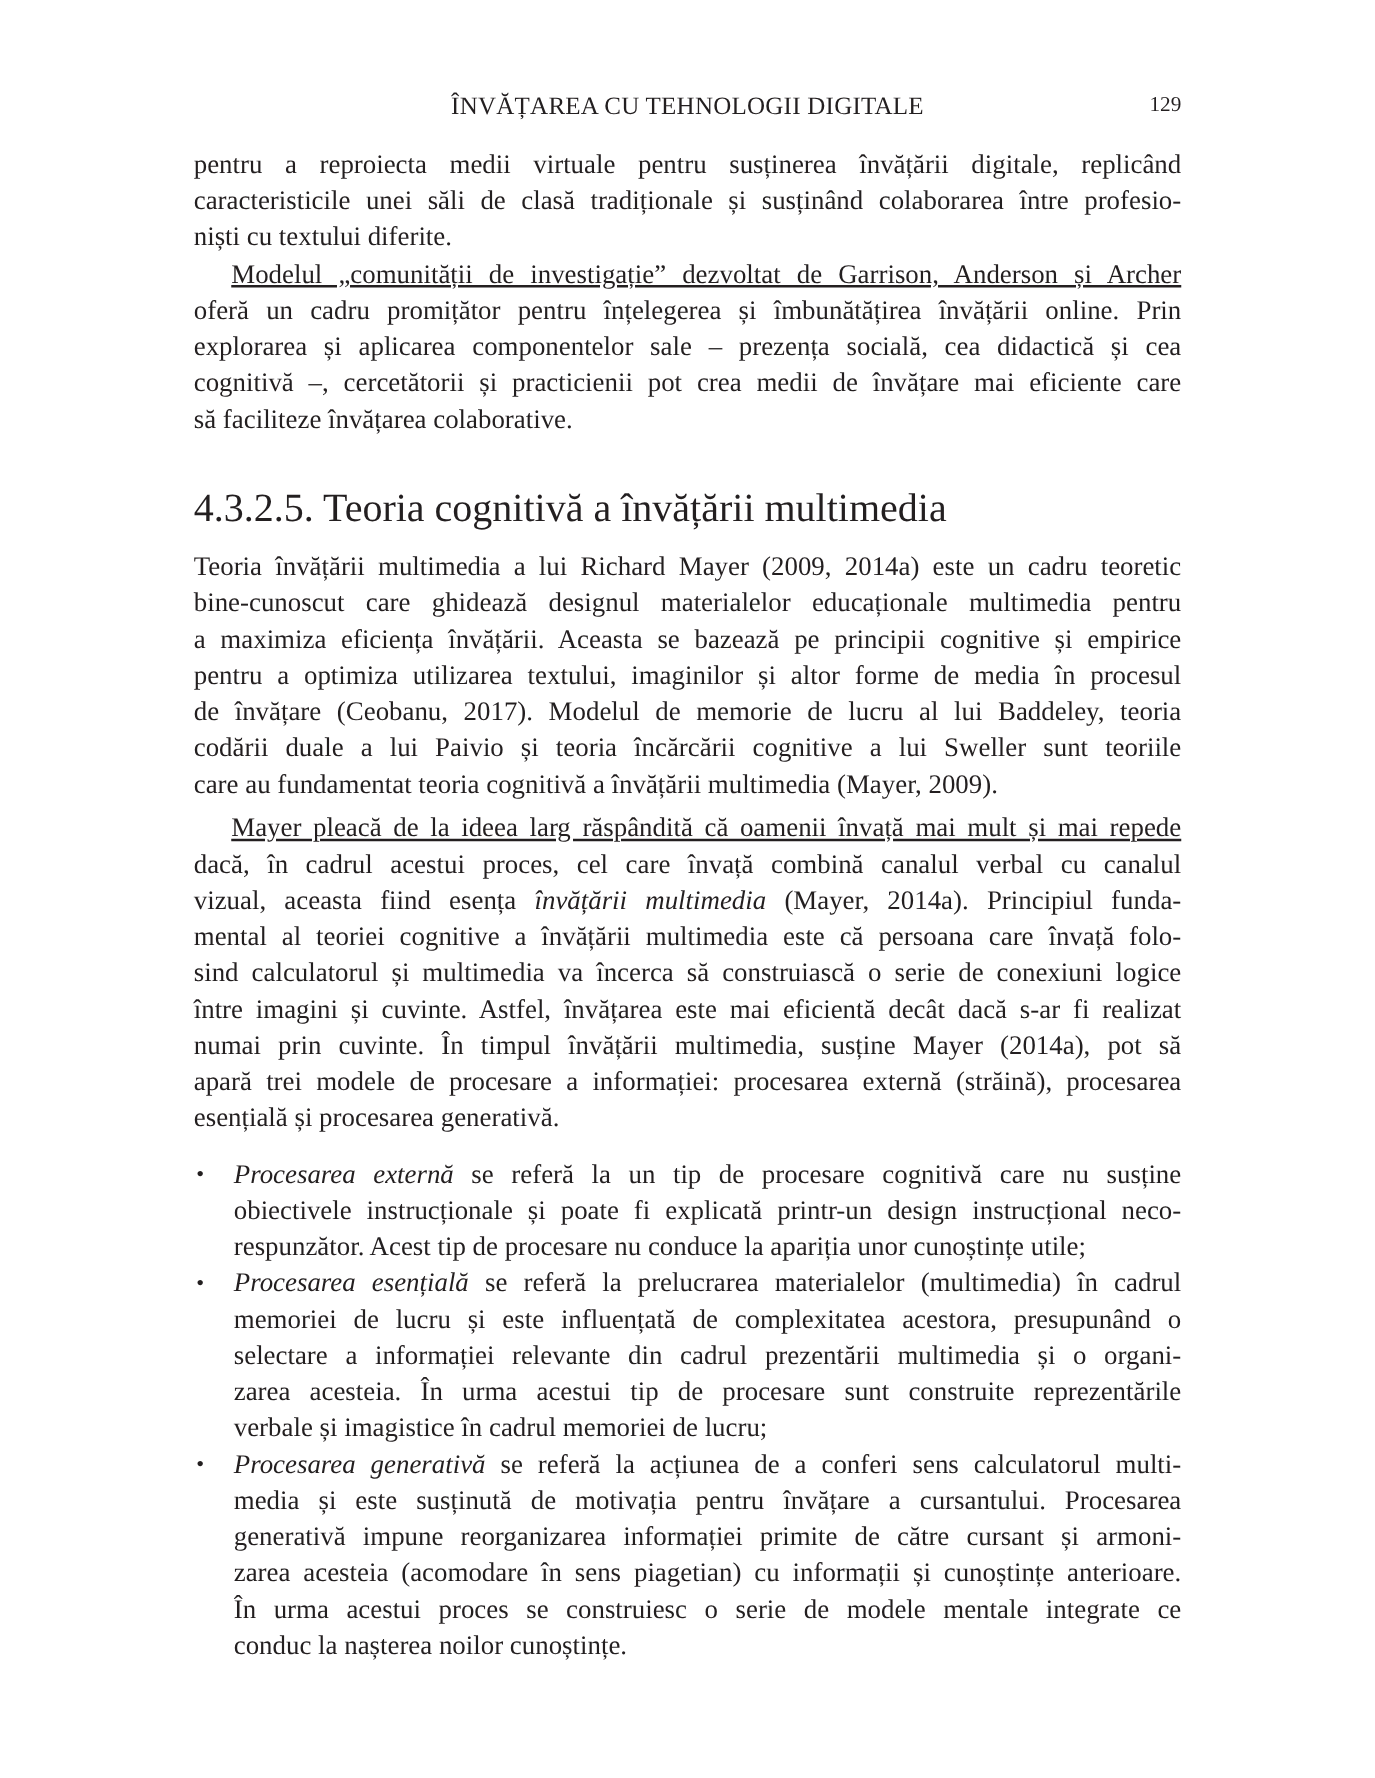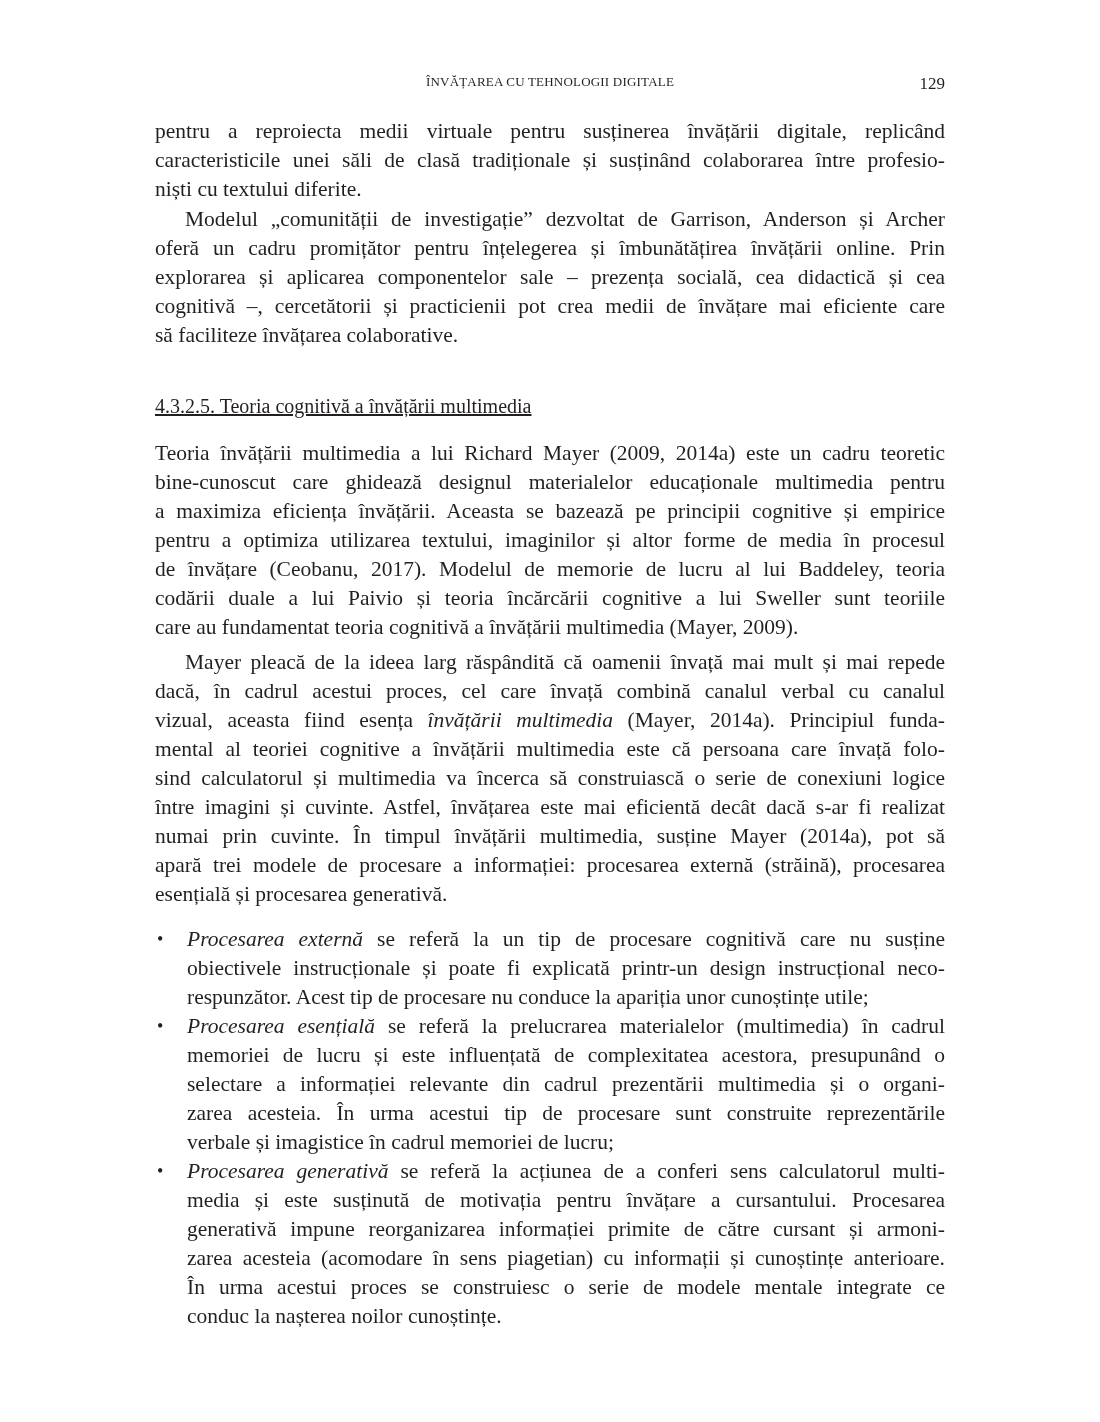--- a/index.html
+++ b/index.html
@@ -1,28 +1,28 @@
 <!DOCTYPE html>
 <html><head>
 <meta charset="utf-8">
 <style>
   html, body { margin: 0; padding: 0; background: #ffffff; }
   body { width: 1100px; height: 1422px; position: relative; overflow: hidden;
          font-family: "Liberation Serif", "DejaVu Serif", serif; color: #231f20; }
   .page { position: absolute; left: 0; top: 0; width: 1100px; height: 1422px; }
   .running-head { position: absolute; top: 72px; left: 155px; width: 790px; height: 26px; }
   .running-title { position: absolute; left: 0; width: 100%; text-align: center;
-                   font-size: 13px; letter-spacing: 0.2px; top: 2px; }
+                   font-size: 20px; letter-spacing: 0.2px; top: 2px; }
   .page-number { position: absolute; right: 0; top: 2px; font-size: 17px; }
   .line { position: absolute; left: 155px; width: 790px; font-size: 21.5px; line-height: 28px;
           white-space: nowrap; text-align: justify; text-align-last: justify; }
   .line.last { text-align-last: left; }
-  .line.indent { left: 185px; width: 760px; }
+  .line.indent { left: 185px; width: 760px; text-decoration: underline; }
   .line.bl { left: 187px; width: 758px; }
-  .heading { position: absolute; left: 155px; top: 391px; font-size: 20px; line-height: 30px; white-space: nowrap; text-decoration: underline; }
+  .heading { position: absolute; left: 155px; top: 391px; font-size: 32px; line-height: 30px; white-space: nowrap; }
   .bullet { position: absolute; left: 157px; font-size: 18px; line-height: 28px; }
   em { }
 </style>
 </head>
 <body>
 
 <div class="page">
 
   <div class="running-head">
     <span class="running-title">ÎNVĂȚAREA CU TEHNOLOGII DIGITALE</span>

